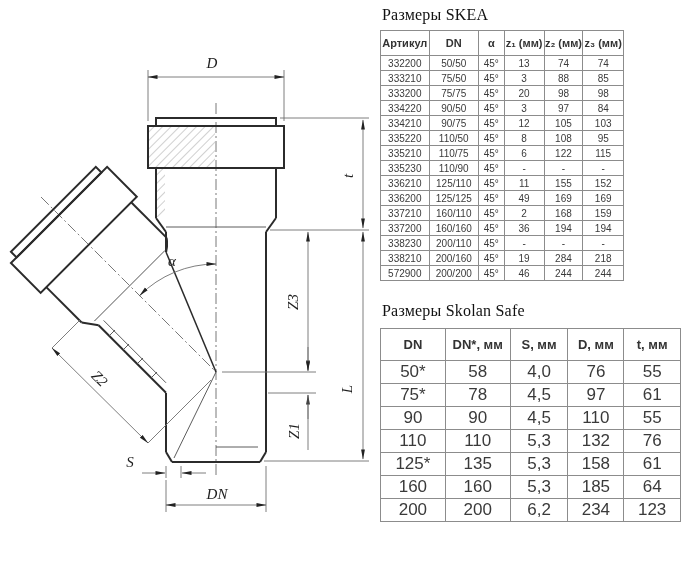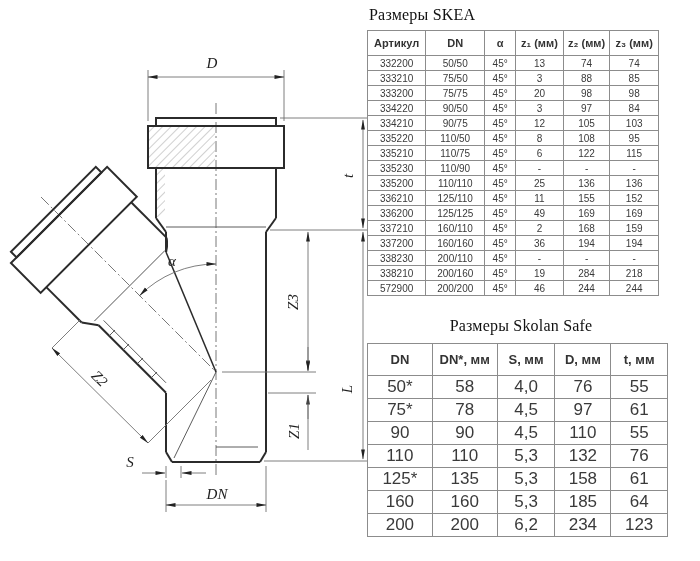--- a/index.html
+++ b/index.html
@@ -1,49 +1,49 @@
 <!DOCTYPE html>
 <html><head>
 <meta charset="utf-8">
 <style>
   html,body{margin:0;padding:0;background:#ffffff;}
   .canvas{
     position:relative;width:700px;height:561px;background:#ffffff;overflow:hidden;
     font-family:"Liberation Sans","DejaVu Sans",sans-serif;
   }
   .drawing{position:absolute;left:0;top:0;}
-  .tables{position:absolute;left:367px;top:0;width:306px;}
+  .tables{position:absolute;left:380px;top:0;width:306px;}
   .sect-title{
     font-family:"Liberation Serif","DejaVu Serif",serif;
     font-size:16px;color:#111;margin:6px 0 0 2px;letter-spacing:.2px;
   }
   table{border-collapse:collapse;table-layout:fixed;background:#fff;margin-top:6px;}
   table, th, td{border:1px solid #8c8c8c;}
   th,td{text-align:center;vertical-align:middle;color:#3a3a3a;padding:0;overflow:hidden;white-space:nowrap;}
   th{font-weight:bold;color:#333;}
   
-  .tbl-skea{width:292px;}
+  .tbl-skea{width:244px;}
   .tbl-skea th{height:24px;font-size:11px;}
   .tbl-skea td{height:14px;font-size:10px;}
   .tbl-skea col:nth-child(1){width:20%;}
   .tbl-skea col:nth-child(2){width:20.3%;}
   .tbl-skea col:nth-child(3){width:10.6%;}
   .tbl-skea col:nth-child(4){width:16.4%;}
   .tbl-skea col:nth-child(5){width:16%;}
   .tbl-skea col:nth-child(6){width:16.7%;}
   
   .tbl-skolan{width:301px;margin-top:8px;}
   .tbl-skolan th{height:31px;font-size:13px;}
   .tbl-skolan td{height:22px;font-size:17px;}
   .tbl-skolan col:nth-child(1){width:21.6%;}
   .tbl-skolan col:nth-child(2){width:21.6%;}
   .tbl-skolan col:nth-child(3){width:19.3%;}
   .tbl-skolan col:nth-child(4){width:18.6%;}
   .tbl-skolan col:nth-child(5){width:18.9%;}
-  .t2{margin-top:21px;text-align:center;}
+  .t2{margin-top:21px;}
   
   .bold{stroke:#2b2b2b;stroke-width:2;fill:none;stroke-linejoin:miter;}
   .thin{stroke:#4a4a4a;stroke-width:0.9;fill:none;}
   .dim{stroke:#6f6f6f;stroke-width:0.9;fill:none;}
   .cl{stroke:#555;stroke-width:0.8;fill:none;stroke-dasharray:11 3 2 3;}
   .dimtxt{
     font-family:"Liberation Serif","DejaVu Serif",serif;font-style:italic;
     font-size:15px;fill:#1e1e1e;
   }
 </style>
@@ -245,28 +245,20 @@
           </tr>
           <tr>
             <td>335230</td>
             <td>110/90</td>
             <td>45°</td>
             <td>-</td>
             <td>-</td>
             <td>-</td>
           </tr>
           <tr>
-            <td>335200</td>
-            <td>110/110</td>
-            <td>45°</td>
-            <td>25</td>
-            <td>136</td>
-            <td>136</td>
-          </tr>
-          <tr>
             <td>336210</td>
             <td>125/110</td>
             <td>45°</td>
             <td>11</td>
             <td>155</td>
             <td>152</td>
           </tr>
           <tr>
             <td>336200</td>
             <td>125/125</td>

